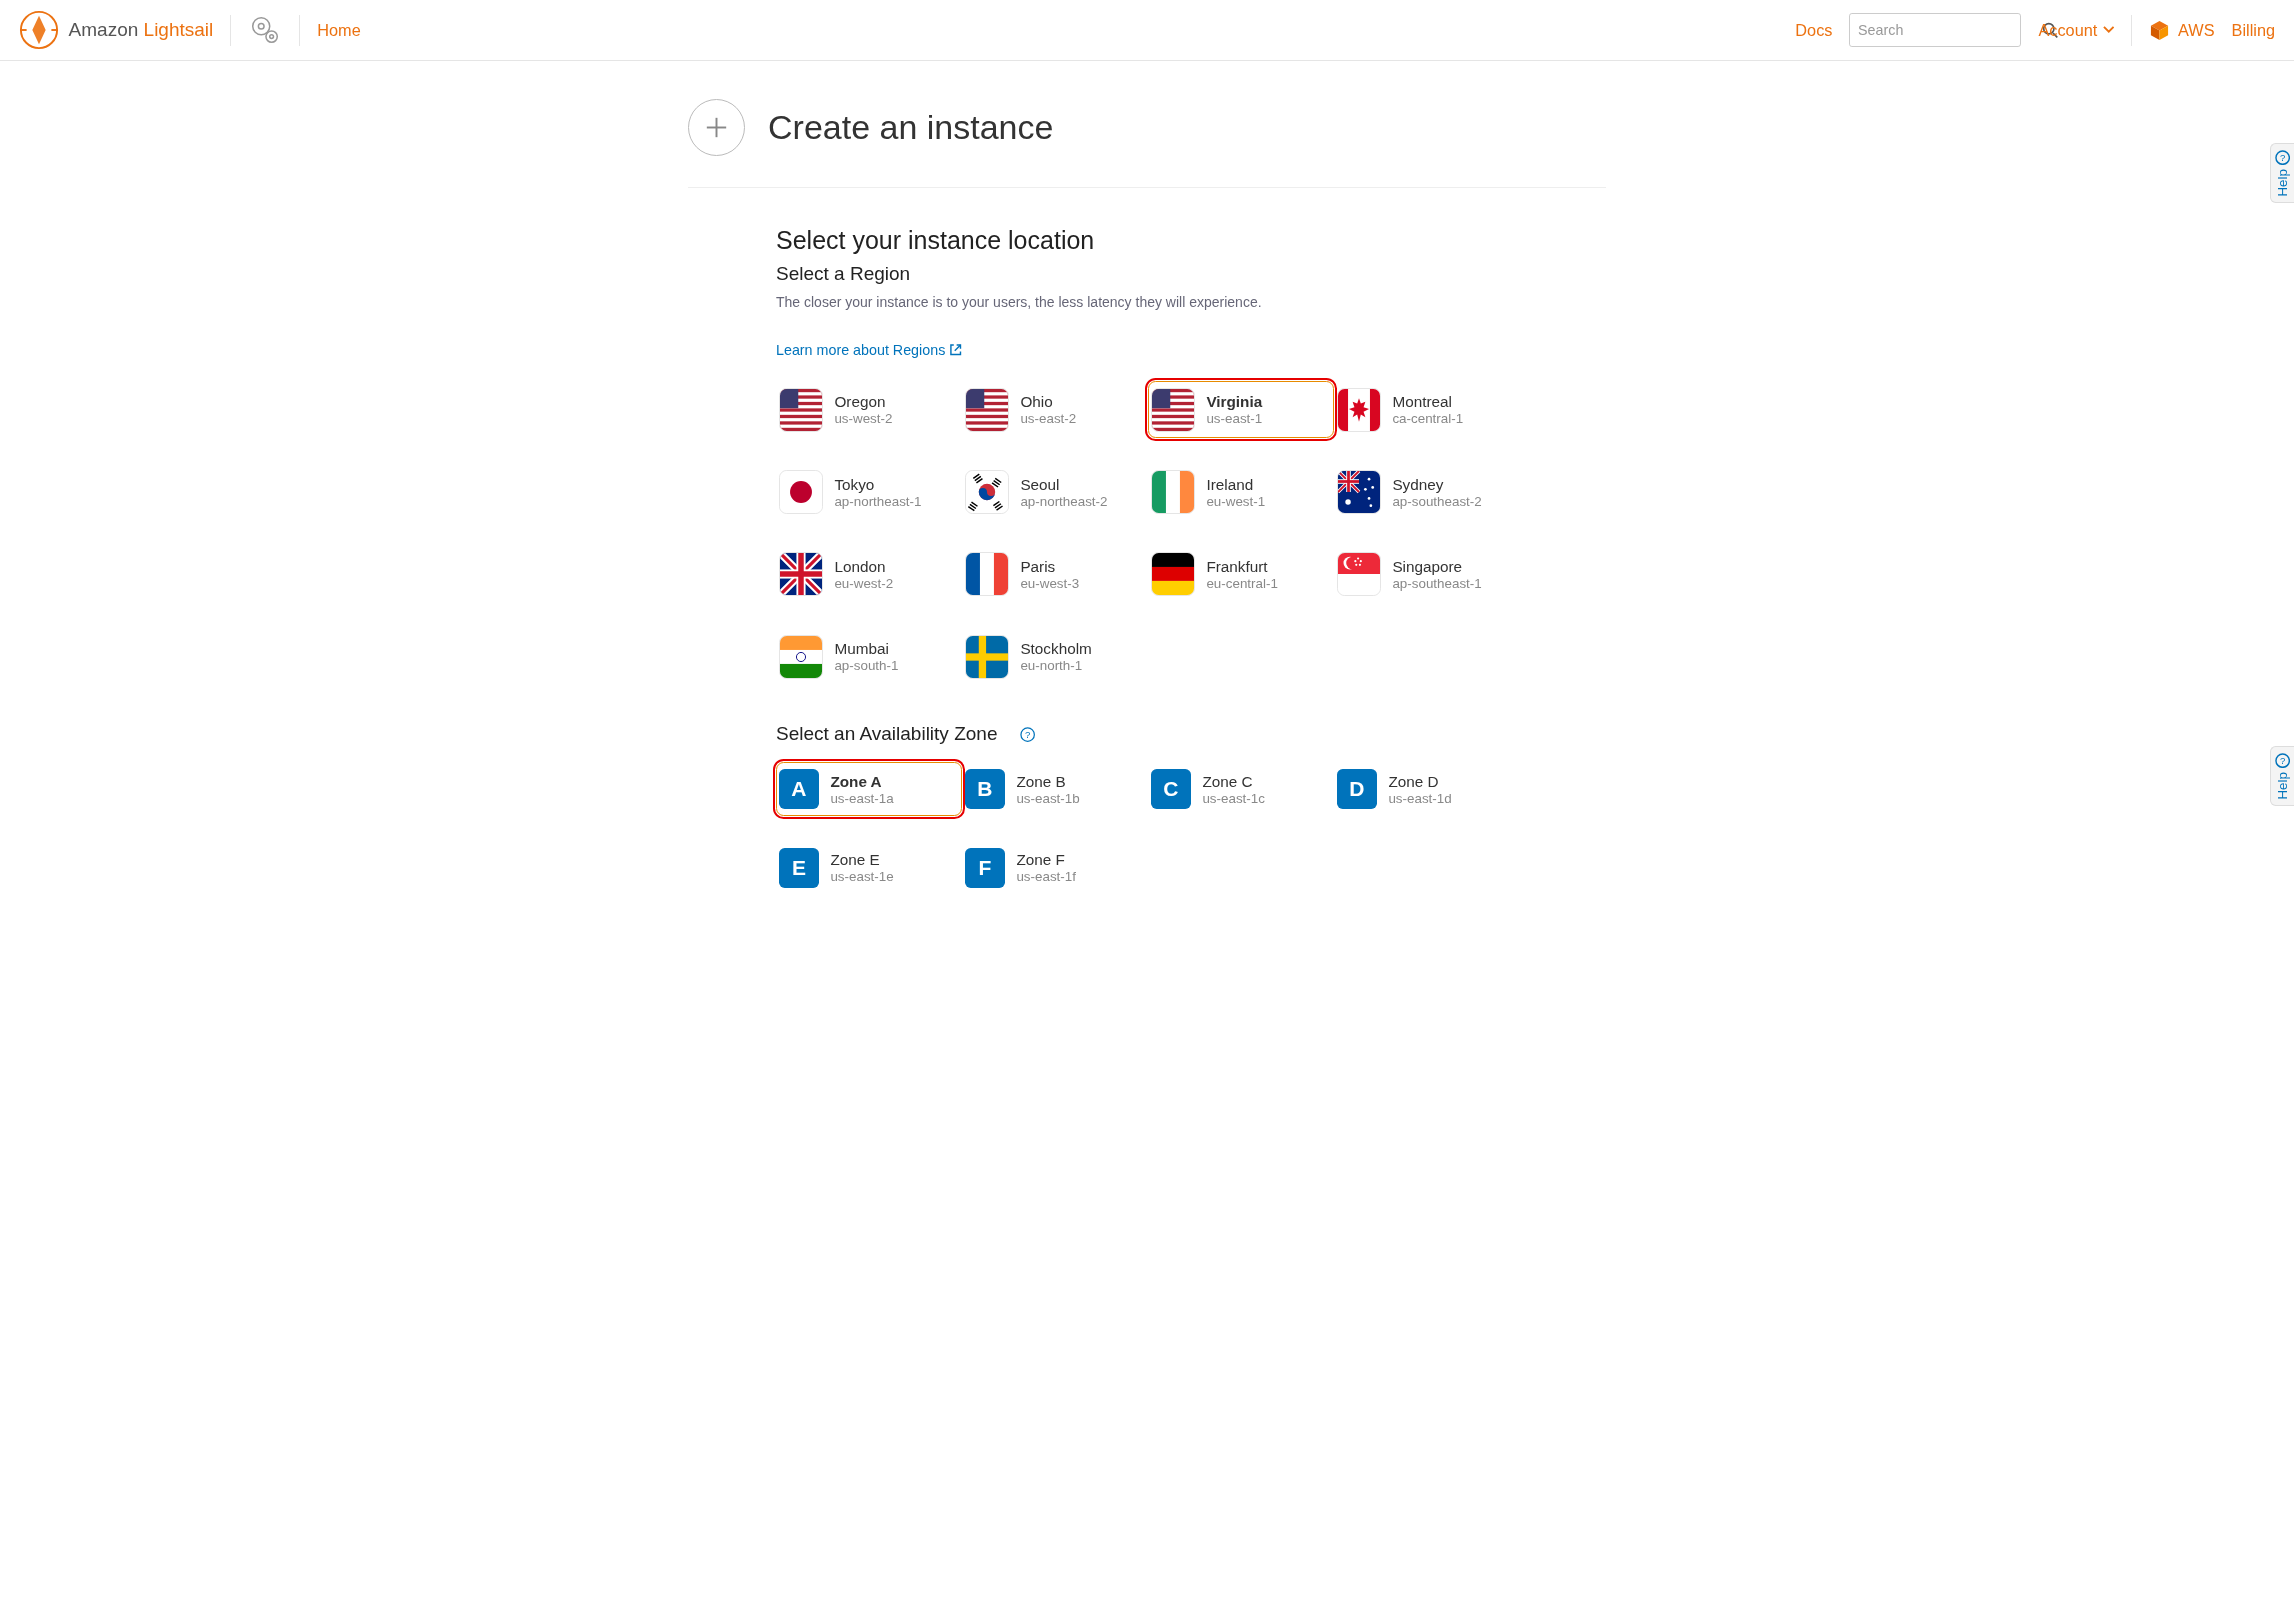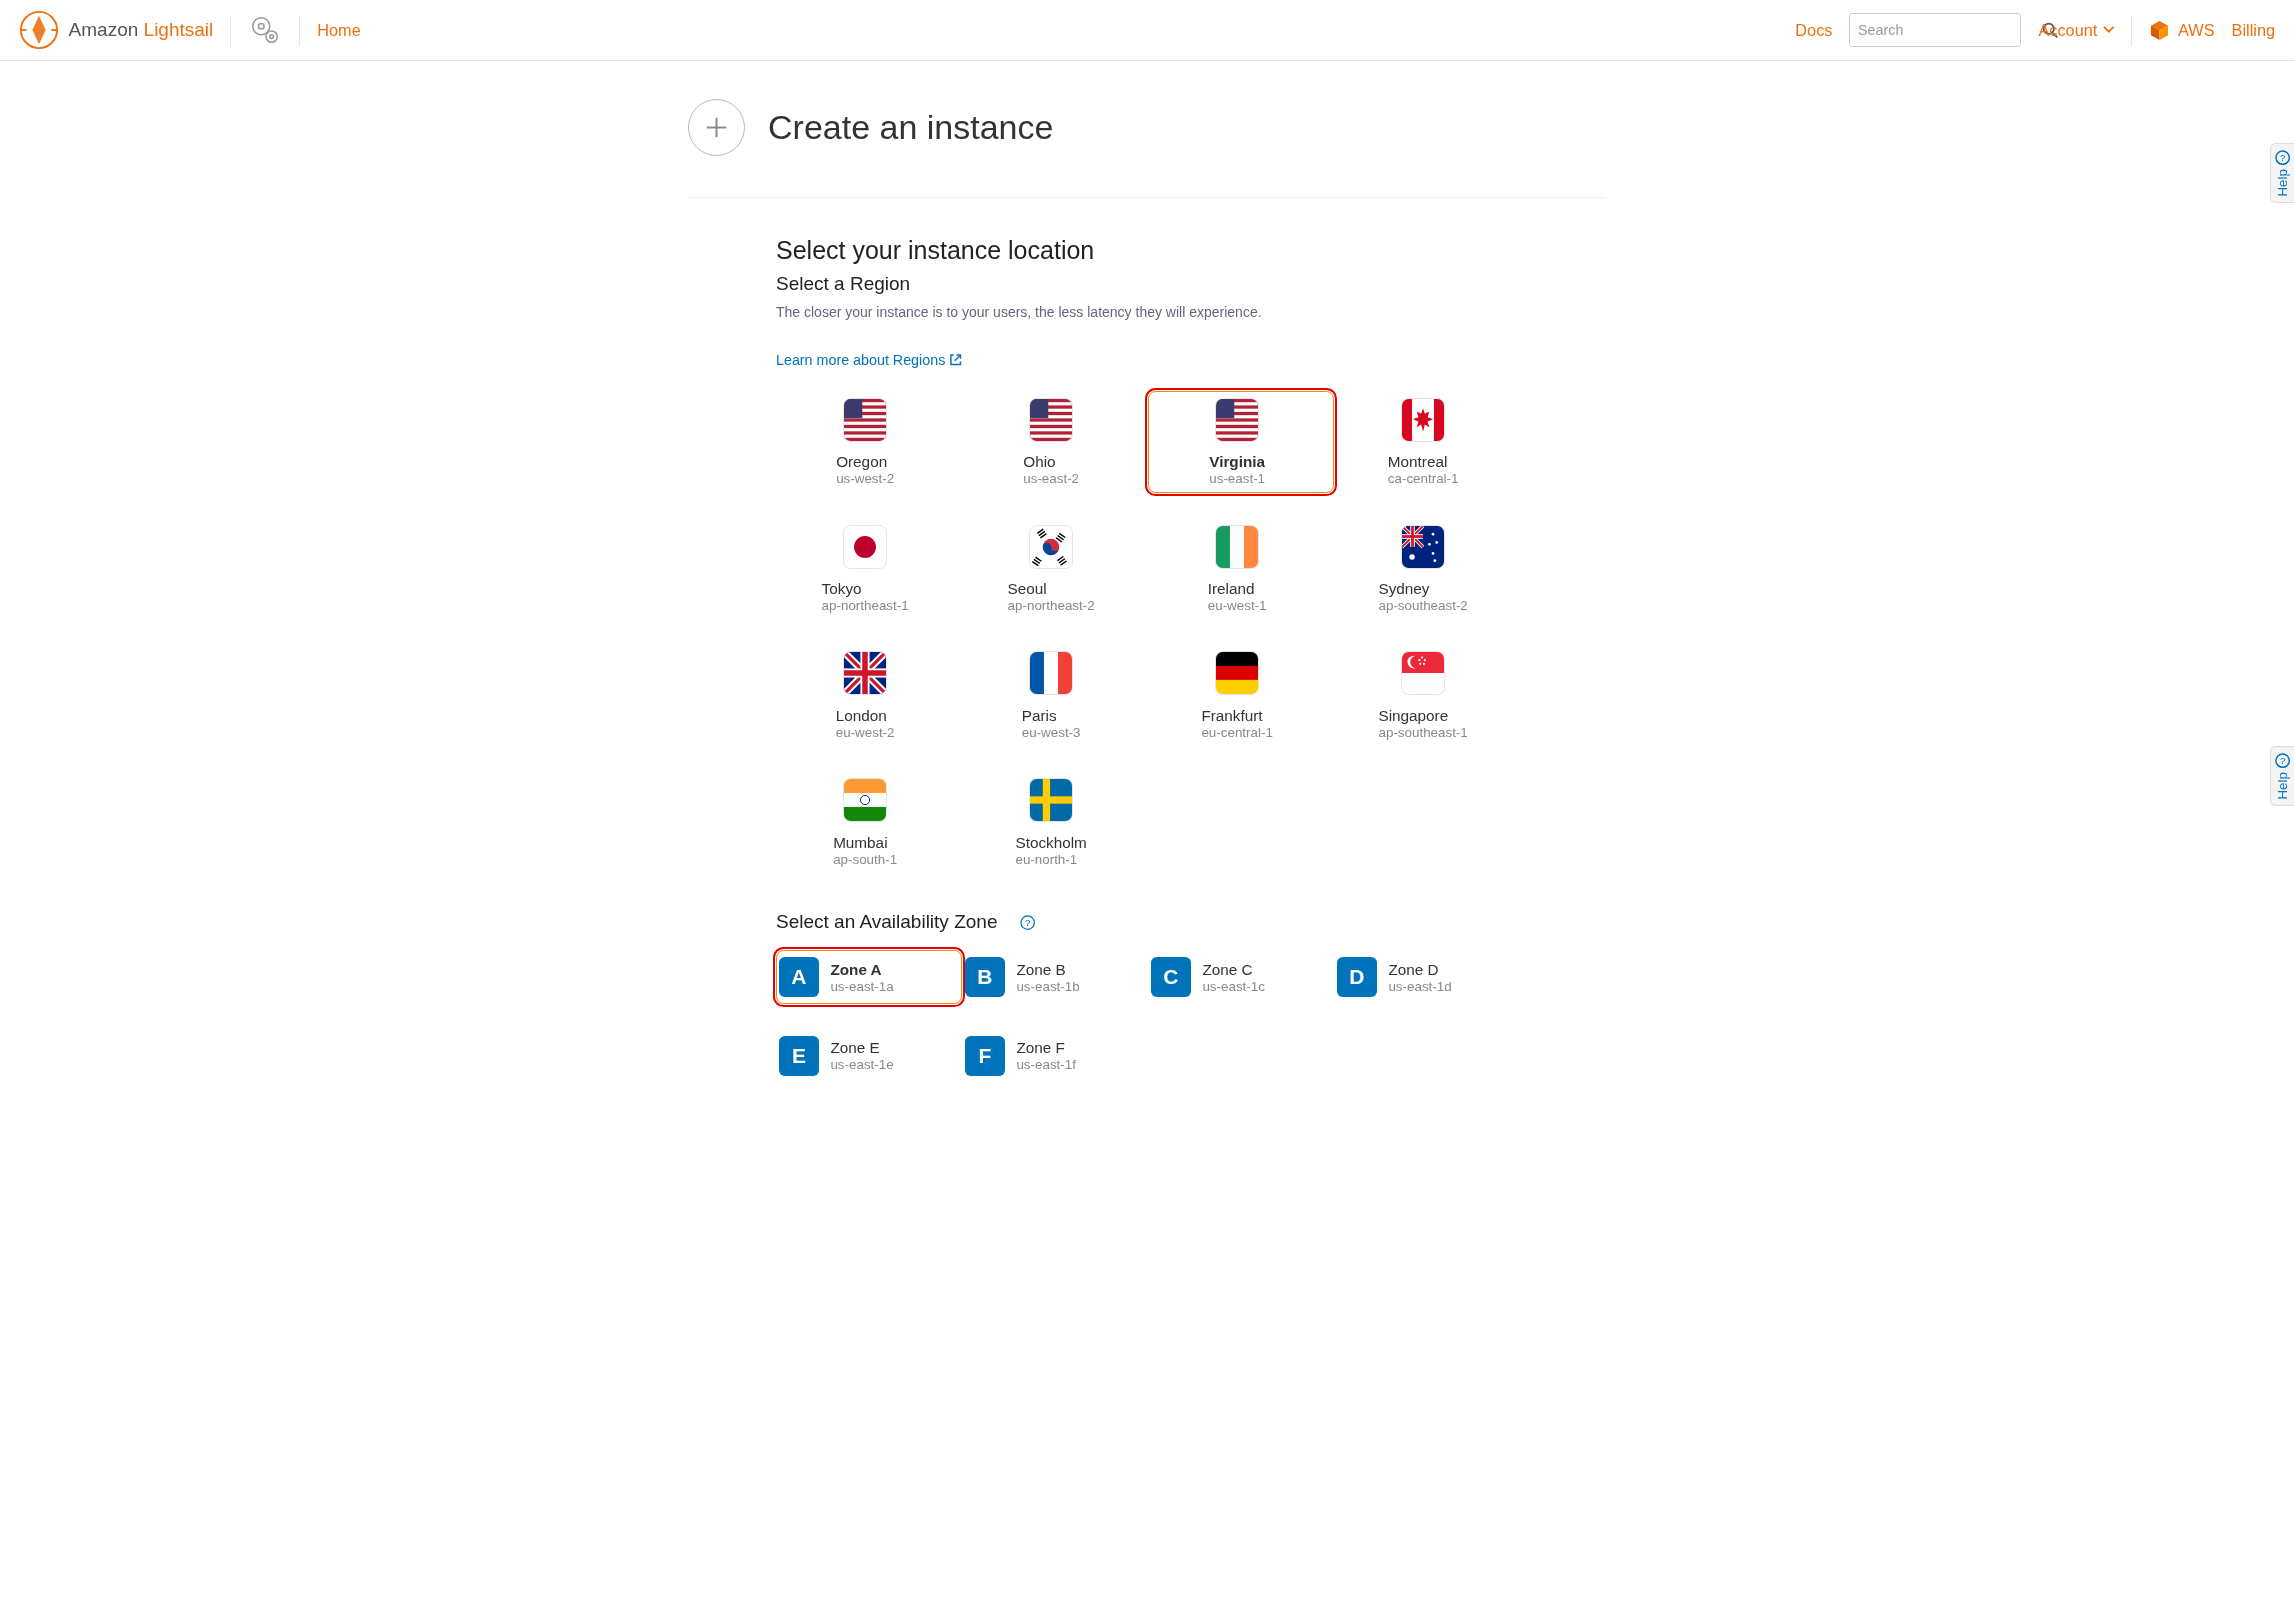--- a/index.html
+++ b/index.html
@@ -41,21 +41,21 @@
   
   .page {
     max-width: 956px;
     margin: 0 auto;
     padding: 38px 19px 76px;
     position: relative;
   }
   .page-head {
     display: flex; align-items: center; gap: 23px;
     border-bottom: 1px solid #eee;
-    padding-bottom: 41px;
+    padding-bottom: 31px;
     margin-bottom: 38px;
   }
   .plus-circ {
     width: 57px; height: 57px; border: 1.9px solid #bbb; border-radius: 50%;
     display: flex; align-items: center; justify-content: center;
   }
   .plus-circ svg { stroke: #888; }
   h1.page-title { font-size: 34px; font-weight: 400; color: #333; }
   .content { padding-left: 88px; }
   h2.section { font-size: 25px; font-weight: 400; margin-bottom: 7.6px; color:#222; }
@@ -69,21 +69,20 @@
     column-gap: 0;
     row-gap: 25px;
     margin-bottom: 38px;
   }
   .region-card {
     display: flex; align-items: center; gap: 11.5px;
     cursor: pointer;
     padding: 5.7px 9.6px 5.7px 1.9px;
     border-radius: 5.7px;
     border: 1.9px solid transparent;
-    flex-direction: column;
   }
   .region-card .flag {
     width: 44px; height: 44px; border-radius: 7.6px; overflow: hidden;
     display: flex; align-items: center; justify-content: center;
     background: #f5f5f5;
     border: 1px solid #e5e5e5;
     flex-shrink: 0;
   }
   .region-card .txt { display: flex; flex-direction: column; }
   .region-card .rname { font-size: 15.3px; color: #333; }

